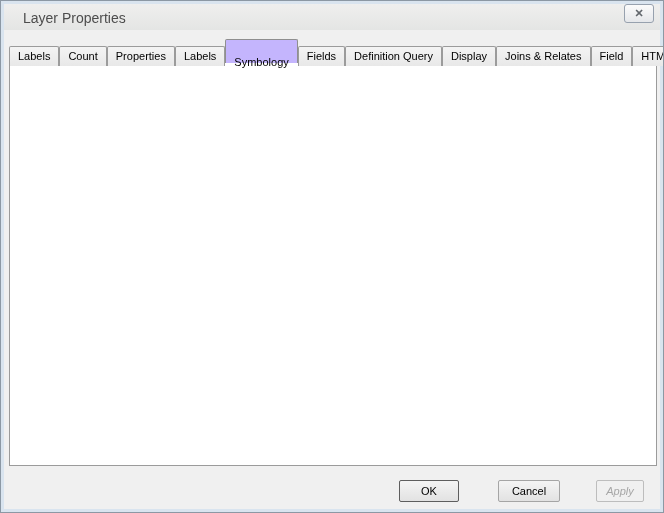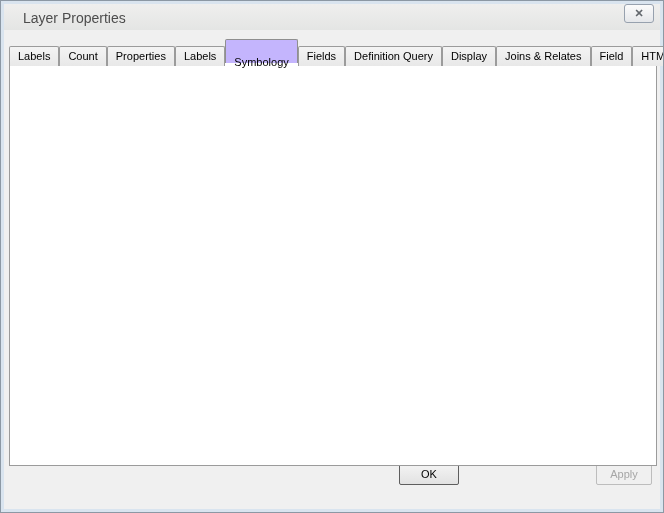--- a/index.html
+++ b/index.html
@@ -137,24 +137,24 @@
   .updown svg { position:absolute; left:4px; top:3px; }
 
   .action-btn { position:absolute; top:349px; height:24px; line-height:22px; }
   .b-addall { left:153px; width:76px; }
   .b-addvalues { left:238px; width:79px; }
   .b-remove { left:325px; width:75px; }
   .b-removeall { left:408px; width:72px; }
   .b-advanced { left:490px; width:78px; }
   .adv-arrow { margin-left:7px; font-size:9px; position:relative; top:-1px; }
 
-  .footer-btn { position:absolute; top:462px; height:22px; line-height:20px; }
+  .footer-btn { position:absolute; top:479px; height:22px; line-height:20px; }
   .b-ok { left:398px; width:60px; }
   .b-cancel { left:497px; width:62px; }
-  .b-apply { left:595px; width:56px; }
+  .b-apply { left:595px; width:48px;font-style:italic; }
 </style>
 </head>
 <body>
 
 <div class="window">
 
   <div class="titlebar">
     <span class="title-text">Layer Properties</span>
   </div>
   <div class="close-btn">
@@ -312,15 +312,16 @@
 
   <div class="btn action-btn b-addall">Add All Values</div>
   <div class="btn action-btn b-addvalues">Add Values...</div>
   <div class="btn action-btn b-remove disabled">Remove</div>
   <div class="btn action-btn b-removeall">Remove All</div>
   <div class="btn action-btn b-advanced">
     <span>Adva</span><span style="text-decoration:underline;">n</span><span>ced</span><span class="adv-arrow">▼</span>
   </div>
 
   <div class="btn footer-btn b-ok default">OK</div>
+  <div class="btn footer-btn b-cancel">Cancel</div>
   <div class="btn footer-btn b-apply disabled">Apply</div>
 
 </div>
 
 </body></html>

